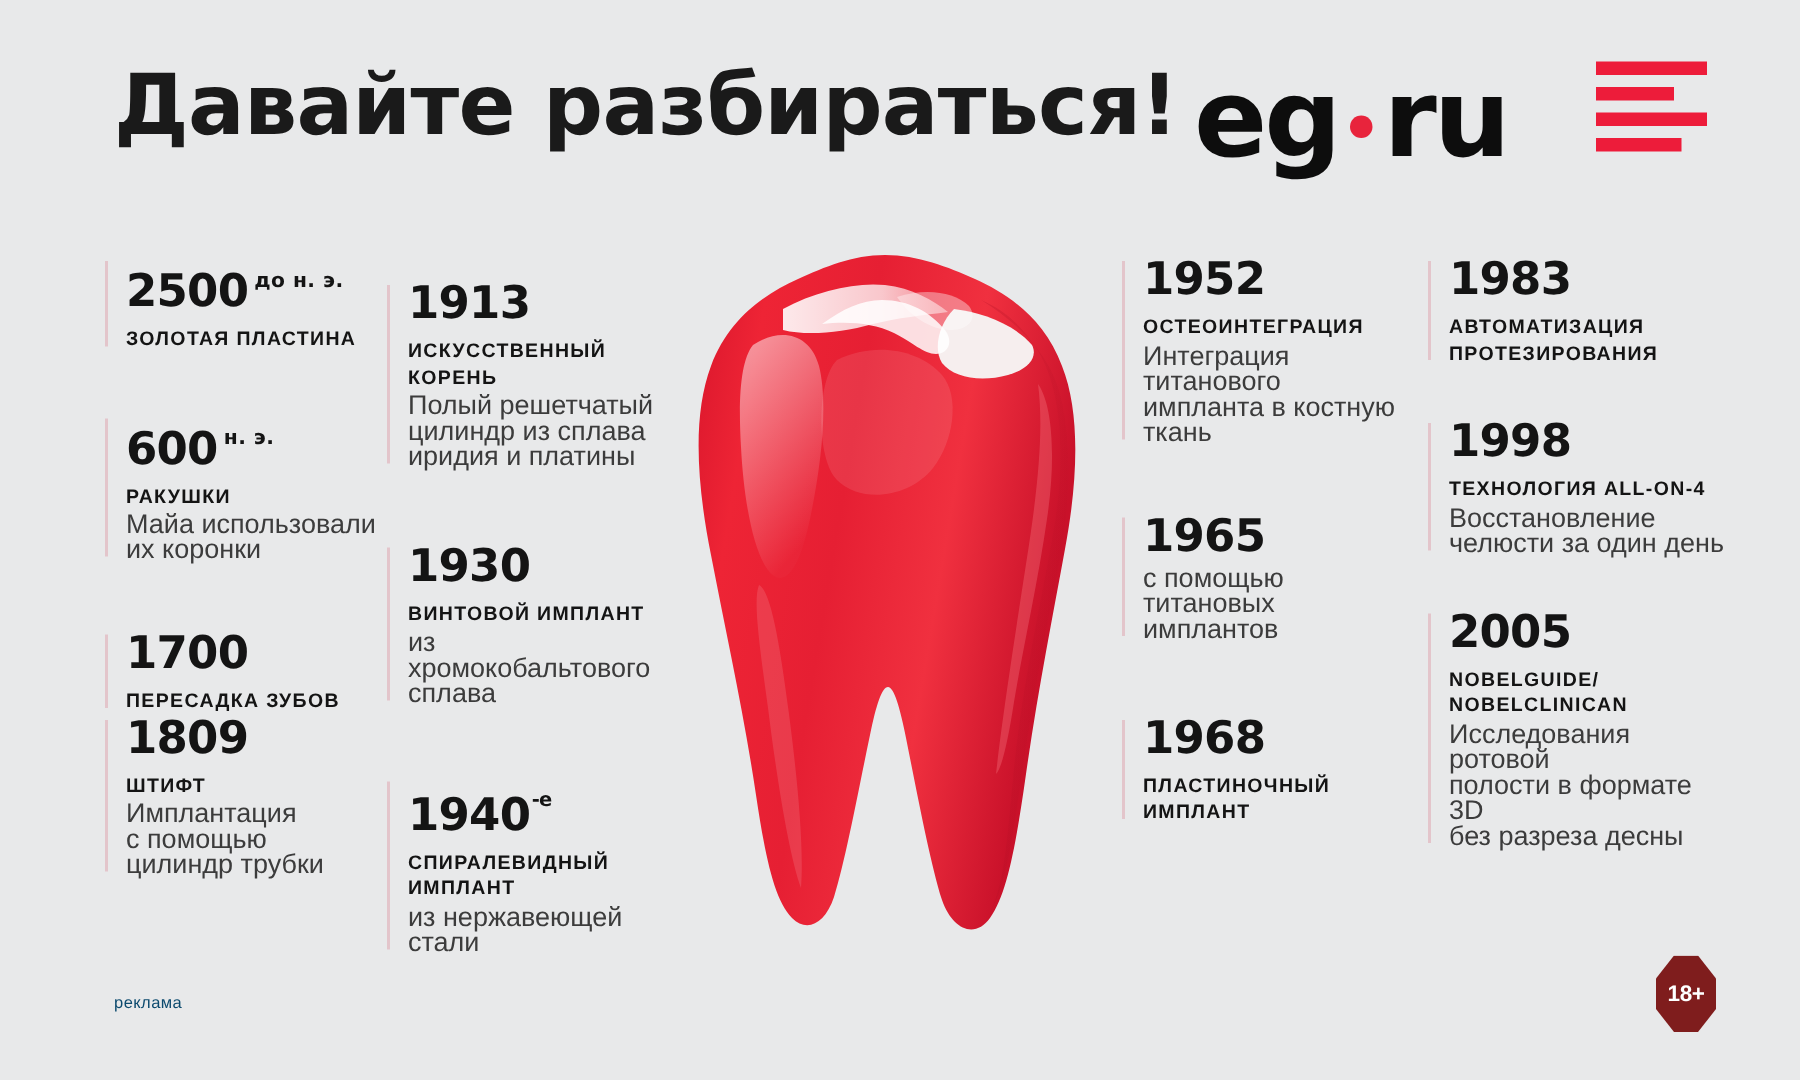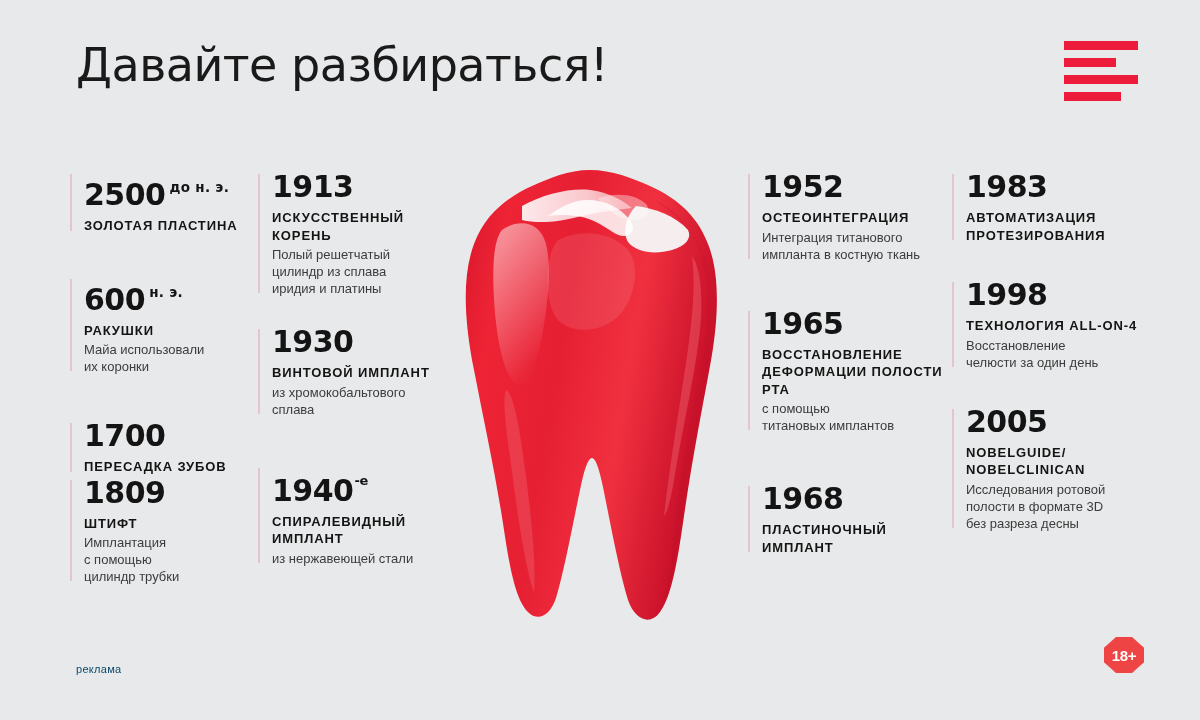--- a/index.html
+++ b/index.html
@@ -11,21 +11,21 @@
   #page {
     position: relative;
     width: 1200px; height: 720px;
     background: #e8e9ea;
     overflow: hidden;
   }
 
   
   #header-title {
     position: absolute; left: 76px; top: 38px;
-    font-size: 46px; font-weight: normal; color: #1a1a1a;
+    font-size: 56px; font-weight: bold; color: #1a1a1a;
     letter-spacing: -0.5px;
     font-family: "DejaVu Sans", "Liberation Sans", sans-serif;
   }
   #header-subtitle {
     position: absolute; left: 78px; top: 115px;
     font-size: 14.5px; font-weight: bold; color: #4d4d4f;
     letter-spacing: 1.6px;
   }
 
   
@@ -74,49 +74,54 @@
   }
   .entry-year .suffix-small {
     font-size: 13px; font-weight: bold; margin-left: 1px; vertical-align: 16px;
   }
   .entry-label {
     font-size: 13px; font-weight: bold; color: #141414;
     letter-spacing: 0.9px; line-height: 17.5px;
     margin-top: 5px; text-transform: uppercase;
   }
   .entry-desc {
-    font-size: 13px; color: #3c3c3c; line-height: 17px;
+    font-size: 18px; color: #3c3c3c; line-height: 17px;
     margin-top: 2px; white-space: pre-line;
   }
 
   
   #tooth { position: absolute; left: 440px; top: 160px; width: 300px; height: 480px; }
 
   
   #ad-note {
     position: absolute; left: 76px; top: 663px;
     font-size: 11px; color: #0c4a6e; letter-spacing: 0.3px;
   }
   #age-badge {
     position: absolute; left: 1104px; top: 637px;
-    width: 40px; height: 36px;
-    background: #ef4444;
+    width: 40px; height: 51px;
+    background: #7f1d1d;
     clip-path: polygon(30% 0%, 70% 0%, 100% 30%, 100% 70%, 70% 100%, 30% 100%, 0% 70%, 0% 30%);
     color: #ffffff; font-size: 15px; font-weight: bold;
     display: flex; align-items: center; justify-content: center;
     letter-spacing: -0.3px;
   }
 </style>
 </head>
 <body>
 
 <div id="page">
 
   <div id="header-title">Давайте разбираться!</div>
 
+  <div id="logo">
+    <span id="logo-word-left" class="logo-word" style="font-family:'DejaVu Sans','Liberation Sans',sans-serif;font-size:72px;font-weight:bold;color:#0d0d0d;letter-spacing:-2px;line-height:78px;display:inline-block;vertical-align:top;">eg</span>
+    <span id="logo-dot"></span>
+    <span id="logo-word-right" class="logo-word" style="font-family:'DejaVu Sans','Liberation Sans',sans-serif;font-size:72px;font-weight:bold;color:#0d0d0d;letter-spacing:-2px;line-height:78px;display:inline-block;vertical-align:top;">ru</span>
+  </div>
   <div id="logo-bars">
     <i></i>
     <i></i>
     <i></i>
     <i></i>
   </div>
 
   <div class="column" id="col-1">
       <div class="entry" style="margin-top: 0px; margin-bottom: 0px;">
         <div class="entry-year">2500<span class="suffix">до н. э.</span></div>
@@ -134,29 +139,29 @@
       </div>
       <div class="entry" style="margin-bottom: 0px;">
         <div class="entry-year">1809</div>
         <div class="entry-label">ШТИФТ</div>
         <div class="entry-desc">Имплантация
 с помощью
 цилиндр трубки</div>
       </div>
     </div>
   <div class="column" id="col-2">
-      <div class="entry" style="margin-top: 0px; margin-bottom: 0px;">
+      <div class="entry" style="margin-top: 16px; margin-bottom: 0px;">
         <div class="entry-year">1913</div>
         <div class="entry-label">ИСКУССТВЕННЫЙ
 КОРЕНЬ</div>
         <div class="entry-desc">Полый решетчатый
 цилиндр из сплава
 иридия и платины</div>
       </div>
-      <div class="entry" style="margin-top: 28px; margin-bottom: 0px;">
+      <div class="entry" style="margin-top: 48px; margin-bottom: 0px;">
         <div class="entry-year">1930</div>
         <div class="entry-label">ВИНТОВОЙ
 ИМПЛАНТ</div>
         <div class="entry-desc">из хромокобальтового
 сплава</div>
       </div>
       <div class="entry" style="margin-top: 46px; margin-bottom: 0px;">
         <div class="entry-year">1940<span class="suffix-small">-е</span></div>
         <div class="entry-label">СПИРАЛЕВИДНЫЙ
 ИМПЛАНТ</div>
@@ -165,23 +170,20 @@
     </div>
   <div class="column" id="col-3">
       <div class="entry" style="margin-top: 0px; margin-bottom: 0px;">
         <div class="entry-year">1952</div>
         <div class="entry-label">ОСТЕОИНТЕГРАЦИЯ</div>
         <div class="entry-desc">Интеграция титанового
 импланта в костную ткань</div>
       </div>
       <div class="entry" style="margin-top: 44px; margin-bottom: 0px;">
         <div class="entry-year">1965</div>
-        <div class="entry-label">ВОССТАНОВЛЕНИЕ
-ДЕФОРМАЦИИ
-ПОЛОСТИ РТА</div>
         <div class="entry-desc">с помощью
 титановых имплантов</div>
       </div>
       <div class="entry" style="margin-top: 48px; margin-bottom: 0px;">
         <div class="entry-year">1968</div>
         <div class="entry-label">ПЛАСТИНОЧНЫЙ
 ИМПЛАНТ</div>
       </div>
     </div>
   <div class="column" id="col-4">

